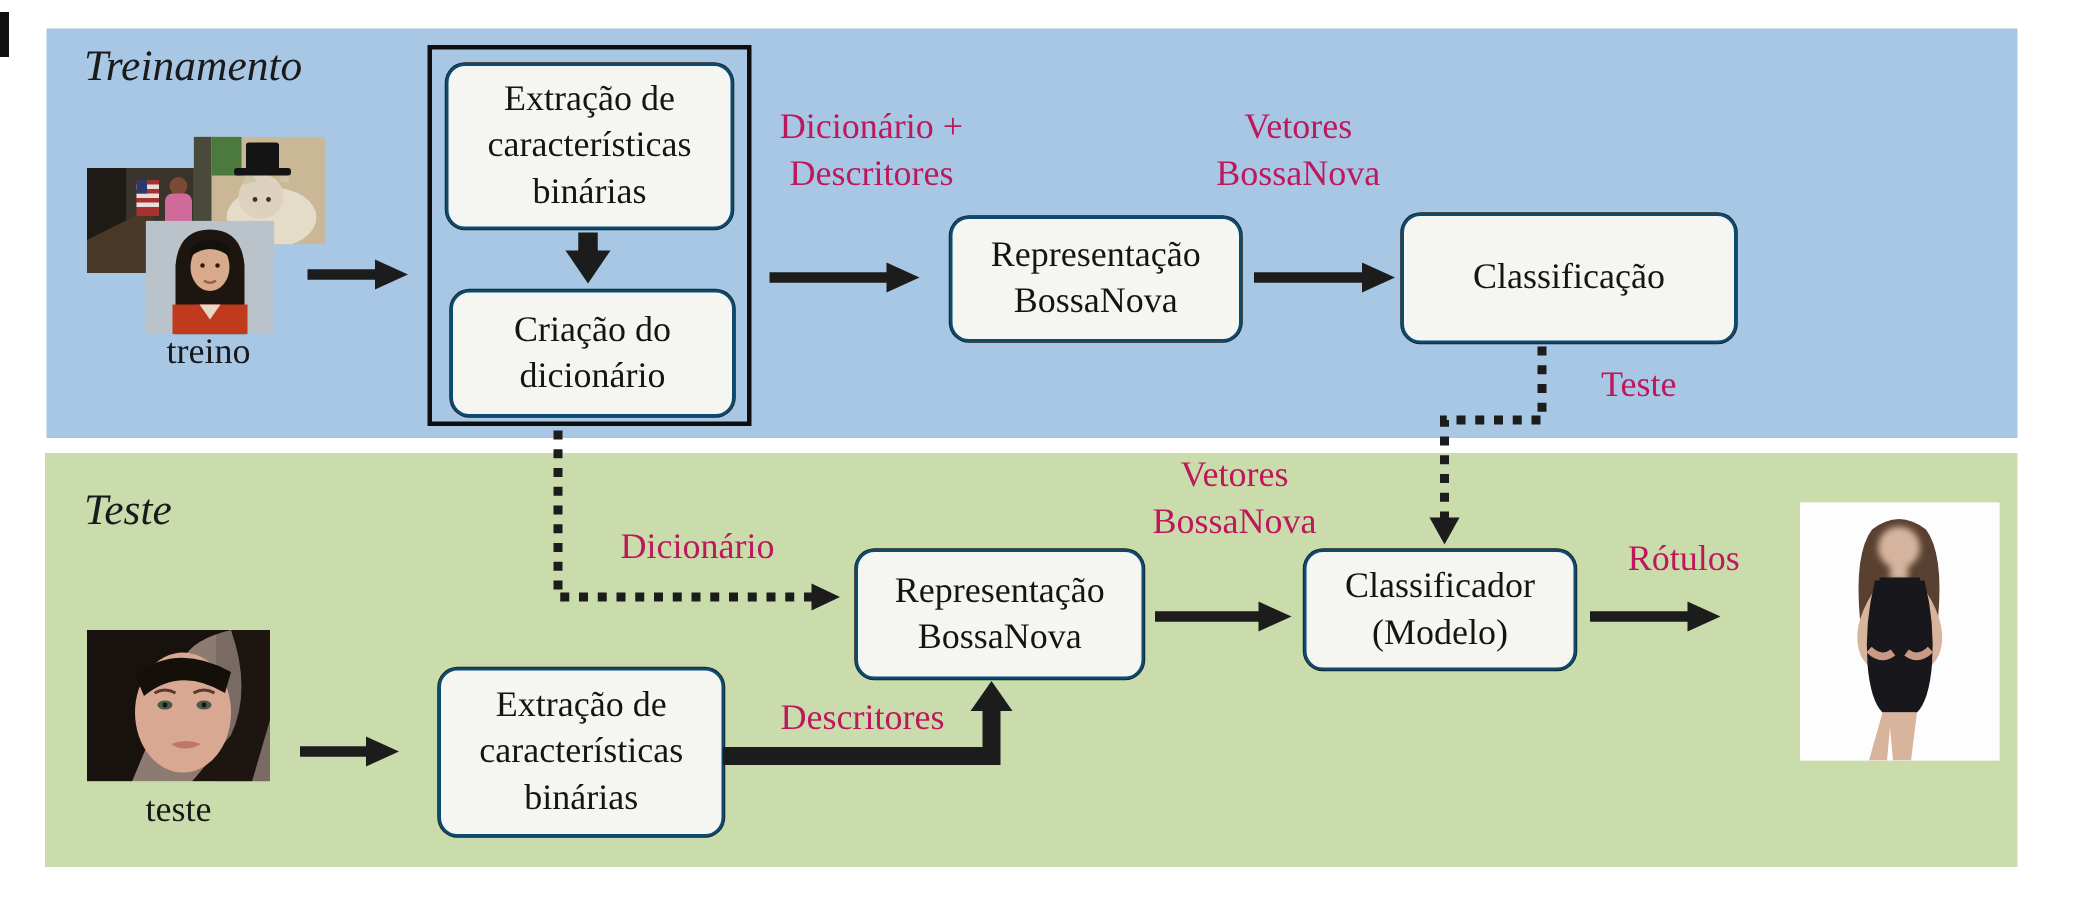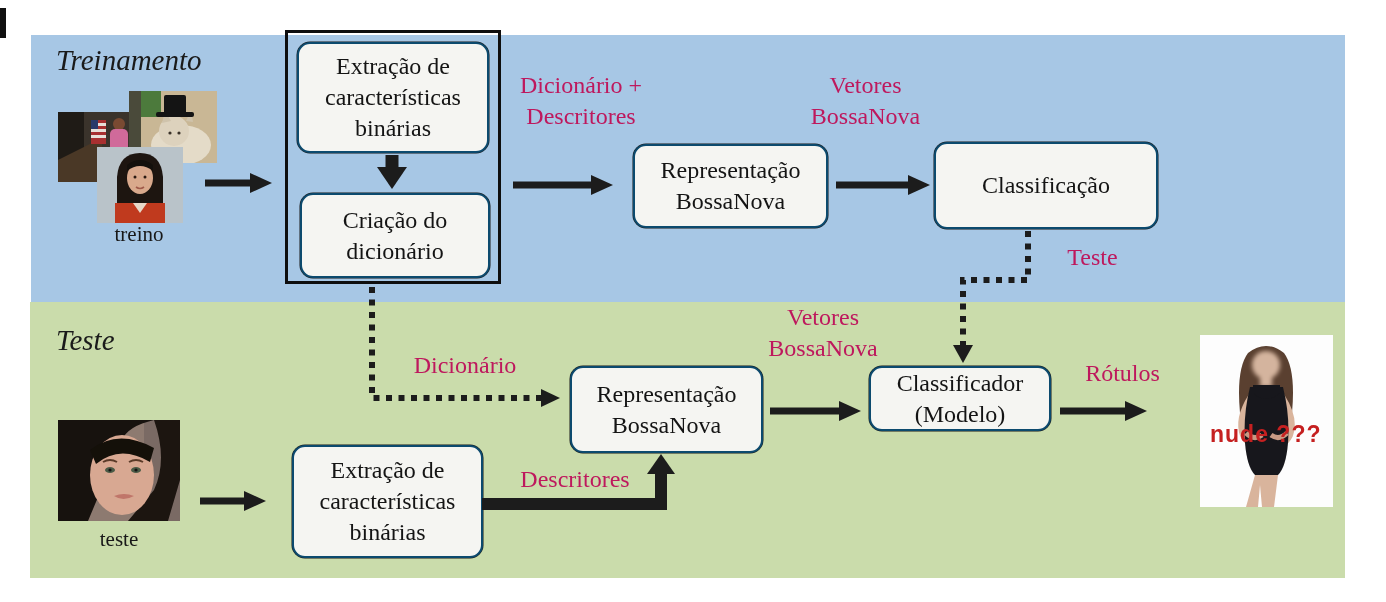--- a/index.html
+++ b/index.html
@@ -1,41 +1,41 @@
 <!DOCTYPE html>
 <html><head>
 <meta charset="utf-8">
 <style>
   html,body{margin:0;padding:0;background:#ffffff;}
   .canvas{
     position:relative;width:1386px;height:602px;background:#ffffff;overflow:hidden;
     font-family:"Liberation Serif","DejaVu Serif",serif;color:#141414;
   }
   .panel{position:absolute;}
-  .panel-train{left:31px;top:35px;width:1314px;height:273px;background:#a7c7e5;}
+  .panel-train{left:31px;top:19px;width:1314px;height:273px;background:#a7c7e5;}
   .panel-test{left:30px;top:302px;width:1315px;height:276px;background:#cadcab;}
   .edge-artifact{position:absolute;left:0;top:8px;width:6px;height:30px;background:#101010;}
   .section-title{
     position:absolute;font-style:italic;font-size:29px;line-height:1.1;
     color:#1a1a1a;white-space:nowrap;
   }
   .pbox{
     position:absolute;box-sizing:border-box;background:#f5f5f2;border:2px solid #0c4a6e;
     border-radius:13px;display:flex;align-items:center;justify-content:center;
     text-align:center;font-size:24px;line-height:1.28;white-space:pre-line;
     box-shadow:0 0 0 0.5px #1b1b1b;
   }
   .group-box{
     position:absolute;box-sizing:border-box;border:3px solid #0e0e0e;background:transparent;
   }
   .flow-label{
     position:absolute;font-size:24px;line-height:1.3;text-align:center;white-space:pre-line;
     color:#be185d;
   }
-  .caption{position:absolute;font-size:21px;text-align:center;color:#181818;}
+  .caption{position:absolute;font-size:24px;text-align:center;color:#181818;}
   .img-card{position:absolute;overflow:hidden;}
   .img-card svg{display:block;}
   .montage{position:absolute;}
   .montage .thumb{position:absolute;overflow:hidden;}
   .arrow-layer{position:absolute;left:0;top:0;width:1386px;height:602px;pointer-events:none;}
   .output-card{position:absolute;left:1200px;top:335px;width:133px;height:172px;background:#fdfdfd;}
   .output-text{
     position:absolute;left:0;top:86px;width:133px;padding-left:10px;box-sizing:border-box;
     font-family:"Liberation Sans","DejaVu Sans",sans-serif;
     font-size:23px;font-weight:bold;color:#c52020;letter-spacing:1px;white-space:nowrap;
@@ -156,21 +156,21 @@
   <div class="flow-label" style="left:396px;top:350px;width:138px;">Dicionário</div>
 
   <div class="flow-label" style="left:504px;top:464px;width:142px;">Descritores</div>
 
   <div class="pbox" style="left:570px;top:366px;width:193px;height:87px;">Representação
 BossaNova</div>
 
   <div class="flow-label" style="left:748px;top:302px;width:150px;">Vetores
 BossaNova</div>
 
-  <div class="pbox" style="left:869px;top:366px;width:182px;height:65px;">Classificador
+  <div class="pbox" style="left:869px;top:366px;width:182px;height:81px;">Classificador
 (Modelo)</div>
 
   <div class="flow-label" style="left:1070px;top:358px;width:105px;">Rótulos</div>
 
   <div class="output-card">
     <svg width="133" height="172" viewBox="0 0 133 172">
       <defs>
           <filter id="blurF" x="-30%" y="-30%" width="160%" height="160%">
             <feGaussianBlur stdDeviation="2.2"></feGaussianBlur>
           </filter>
@@ -182,21 +182,20 @@
         <rect x="60" y="42" width="12" height="10" fill="#d4b49e"></rect>
       </g>
       <path d="M52,62 Q38,84 44,100 Q50,112 60,106" stroke="#d9b49c" stroke-width="8" fill="none" stroke-linecap="round"></path>
       <path d="M81,62 Q95,84 89,100 Q83,112 73,106" stroke="#d9b49c" stroke-width="8" fill="none" stroke-linecap="round"></path>
       <path d="M50,52 L83,52 Q90,80 88,108 Q86,132 78,140 L55,140 Q47,132 45,108 Q43,80 50,52 Z" fill="#17171c"></path>
       <path d="M53,58 Q66,70 80,58 L80,50 L53,50 Z" fill="#17171c"></path>
       <path d="M55,140 L78,140 L74,172 L62,172 L60,150 L58,172 L46,172 Z" fill="#d9b49c"></path>
       <path d="M46,98 Q54,106 62,100" stroke="#c89a84" stroke-width="5" fill="none"></path>
       <path d="M87,98 Q79,106 71,100" stroke="#c89a84" stroke-width="5" fill="none"></path>
     </svg>
-    <div class="output-text">nude ???</div>
   </div>
 
   <svg class="arrow-layer" viewBox="0 0 1386 602">
 
     <g stroke="#1c1c1c" fill="#1c1c1c">
       <line x1="205" y1="183" x2="252" y2="183" stroke-width="7"></line>
       <polygon points="272,183 250,173 250,193" stroke="none"></polygon>
     </g>
 
     <g stroke="#1c1c1c" fill="#1c1c1c">

